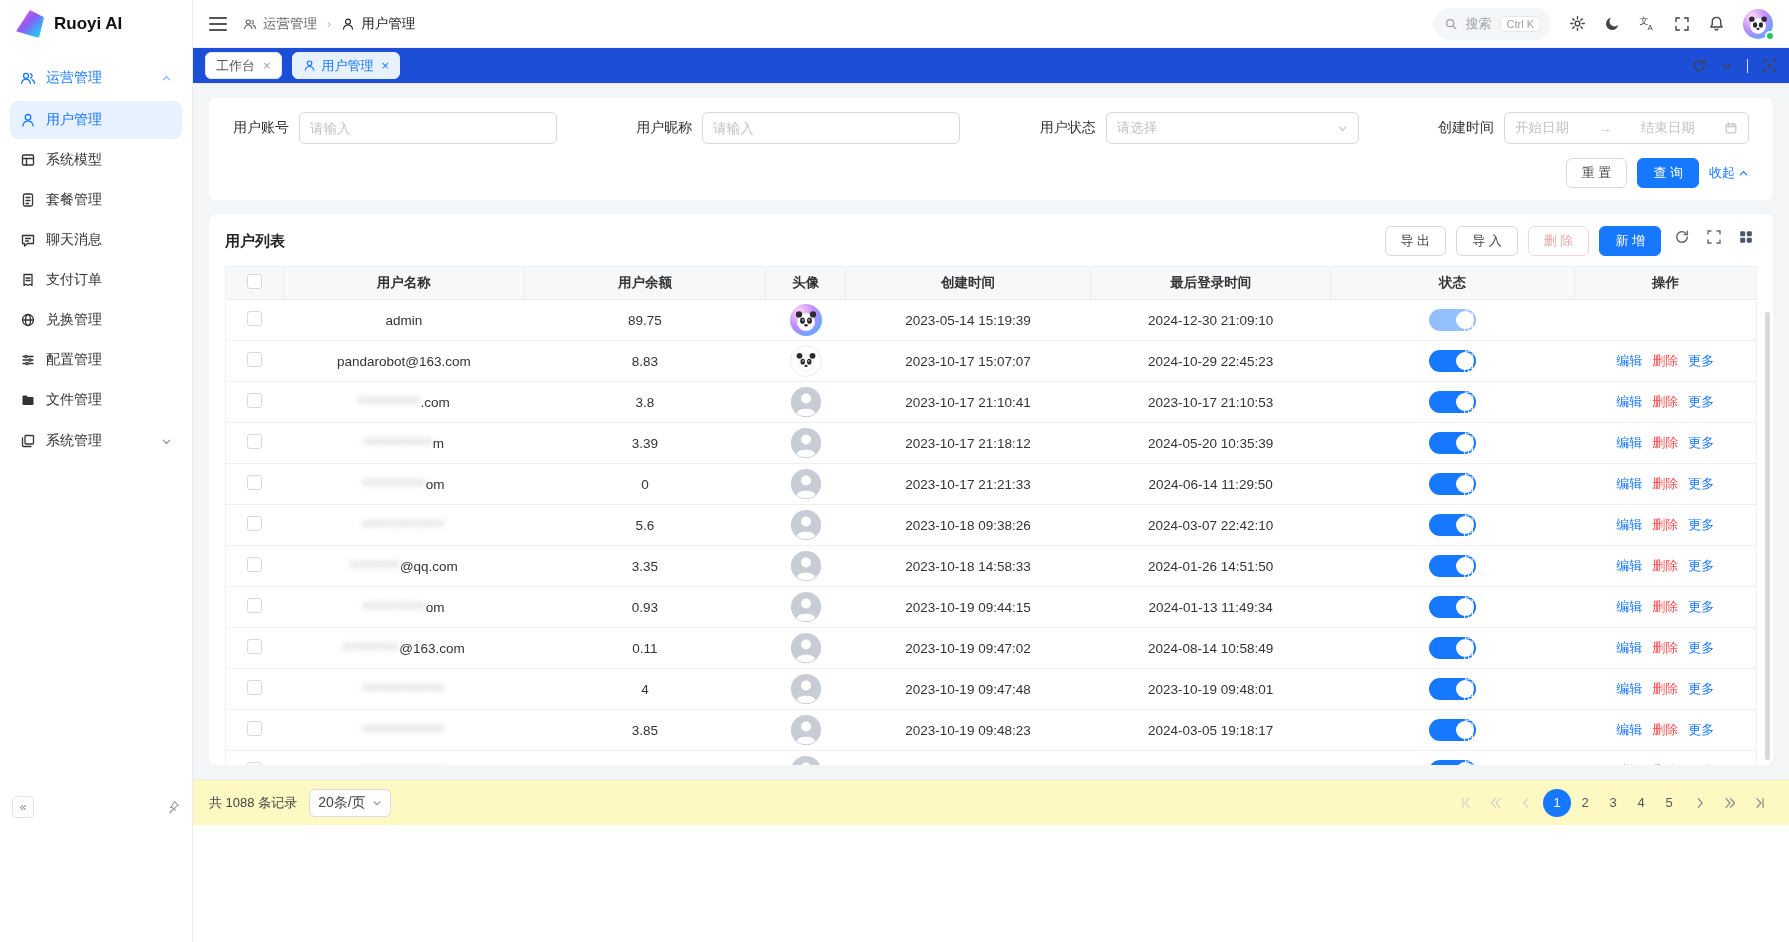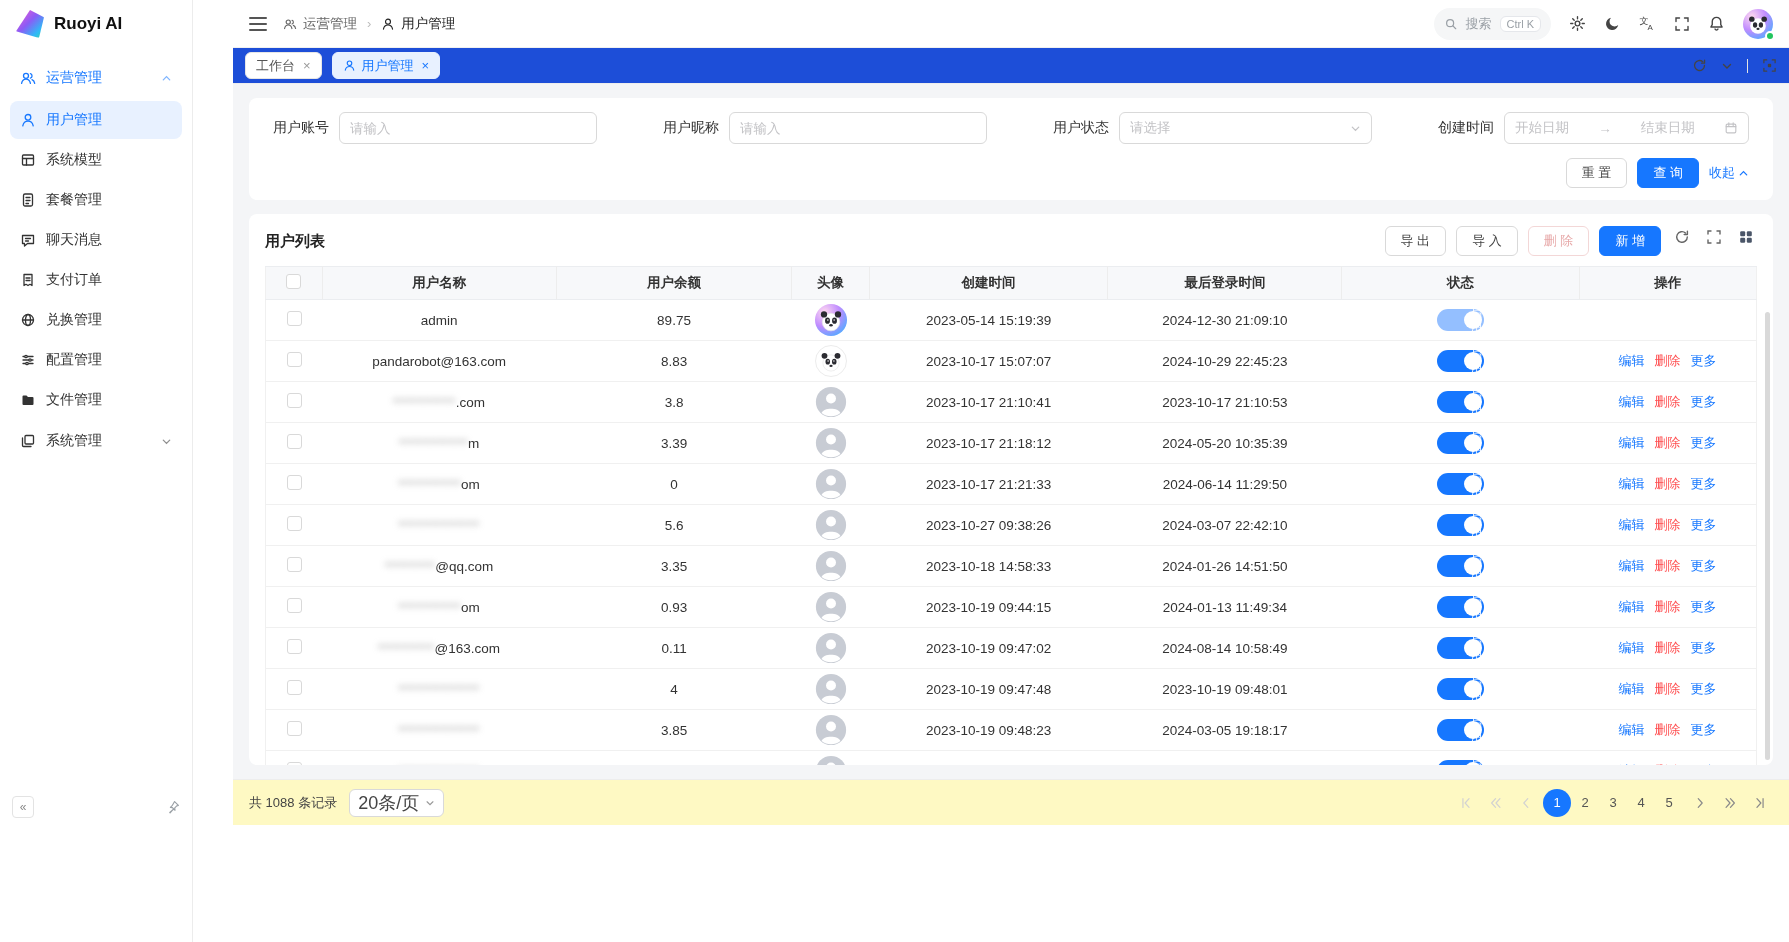--- a/index.html
+++ b/index.html
@@ -1,21 +1,21 @@
 <!DOCTYPE html>
 <html><head>
 <meta charset="utf-8">
 <style>
   *{box-sizing:border-box;margin:0;padding:0;}
   html,body{width:1789px;height:942px;overflow:hidden;}
   body{font-family:"Liberation Sans","DejaVu Sans",sans-serif;font-size:14px;color:#333;background:#fff;}
   button{font-family:inherit;}
   svg{display:block;}
 
-  .app{display:flex;width:1789px;height:942px;gap:40px;}
+  .app{display:flex;width:1789px;height:942px;}
 
   
   .sidebar{width:193px;flex:0 0 193px;border-right:1px solid #ececec;display:flex;flex-direction:column;background:#fff;}
   .brand{height:48px;display:flex;align-items:center;gap:10px;padding:0 16px;cursor:pointer;}
   .brand-logo{width:28px;height:28px;border-radius:8px;background:linear-gradient(135deg,#ff5bd0 0%,#8b5cf6 45%,#2fb9f7 78%,#35d6a0 100%);clip-path:polygon(50% 0,100% 26%,82% 100%,0 76%);}
   .brand-name{font-size:17px;font-weight:700;color:#111;}
   .nav{padding:10px 10px 0;}
   .nav-item{height:40px;display:flex;align-items:center;gap:10px;padding:0 10px;border-radius:8px;cursor:pointer;color:#333;margin-bottom:3px;font-size:14px;}
   .nav-item .nicon{width:16px;height:16px;display:inline-flex;color:inherit;}
   .nav-item .chev{margin-left:auto;display:inline-flex;color:inherit;opacity:.55;}
@@ -92,21 +92,21 @@
   .switch .knob{position:absolute;right:2px;top:2px;width:18px;height:18px;border-radius:50%;background:#fff;}
   .switch.dim{background:#94bfff;}
   .row-actions a{color:#1677ff;font-size:13px;margin:0 5px;cursor:pointer;text-decoration:none;}
   .row-actions a.del{color:#ff4d4f;}
   .vscroll{position:absolute;right:3px;top:98px;bottom:5px;width:5px;}
   .vscroll .thumb{width:5px;height:100%;background:#d9d9d9;border-radius:3px;}
 
   
   .pagebar{height:46px;background:#fef9c3;border-top:1px solid #ededed;display:flex;align-items:center;padding:0 16px;}
   .foot-left{display:flex;align-items:center;gap:12px;color:#444;font-size:13px;}
-  .size-select{height:28px;border:1px solid #d9d9d9;border-radius:6px;display:flex;align-items:center;gap:6px;padding:0 8px;font-size:18px;color:#444;cursor:pointer;background:#fff;}
+  .size-select{height:28px;border:1px solid #d9d9d9;border-radius:6px;display:flex;align-items:center;gap:6px;padding:0 8px;font-size:14px;color:#444;cursor:pointer;background:#fff;}
   .pager{margin-left:auto;display:flex;align-items:center;gap:4px;}
   .pgbtn{width:26px;height:26px;display:inline-flex;align-items:center;justify-content:center;background:none;border:none;color:#8a8a8a;cursor:pointer;border-radius:6px;}
   .pgbtn.dis{color:#d2d2d2;}
   .page{width:28px;height:28px;border:none;background:none;border-radius:50%;display:inline-flex;align-items:center;justify-content:center;color:#555;font-size:13px;cursor:pointer;}
   .page.active{background:#1677ff;color:#fff;}
   .main-bottom-spacer{height:117px;background:#fff;}
 </style>
 </head>
 <body>
 
@@ -566,21 +566,21 @@
                 <td><span class="checkbox"></span></td>
                 <td><span class="masked">*************</span></td>
                 <td>5.6</td>
                 <td><span class="avatar">
                     <svg viewBox="0 0 36 36" width="32" height="32">
                       <circle cx="18" cy="18" r="17" fill="#c8ccd4"></circle>
                       <circle cx="18" cy="14" r="5.6" fill="#fff"></circle>
                       <path d="M7.5 30.5c1.6-6.5 19.4-6.5 21 0a17 17 0 0 1-21 0z" fill="#fff"></path>
                     </svg>
                   </span></td>
-                <td>2023-10-27 09:38:26</td>
+                <td>2023-10-18 09:38:26</td>
                 <td>2024-03-07 22:42:10</td>
                 <td><span class="switch">
                     <span class="lab">启用</span>
                     <span class="knob"></span>
                   </span></td>
                 <td class="row-actions"><a>编辑</a><a class="del">删除</a><a>更多</a></td>
               </tr>
               <tr>
                 <td><span class="checkbox"></span></td>
                 <td><span class="masked">********</span><span>@qq.com</span></td>

